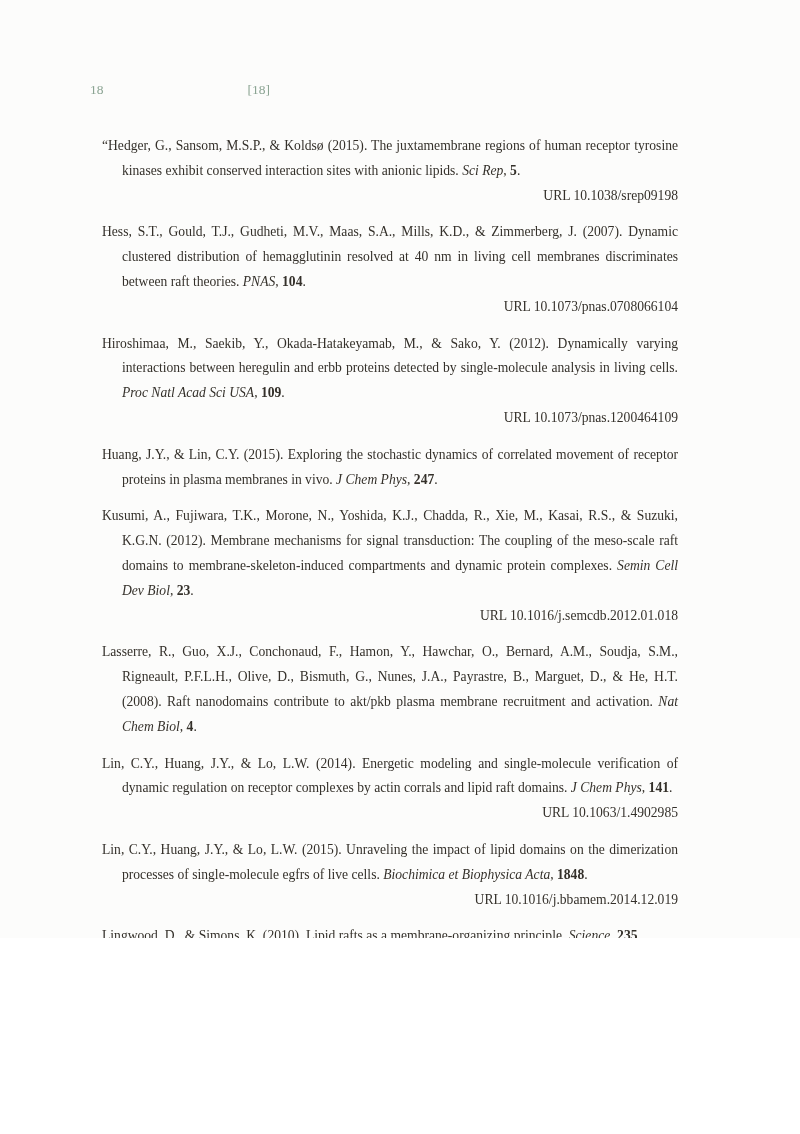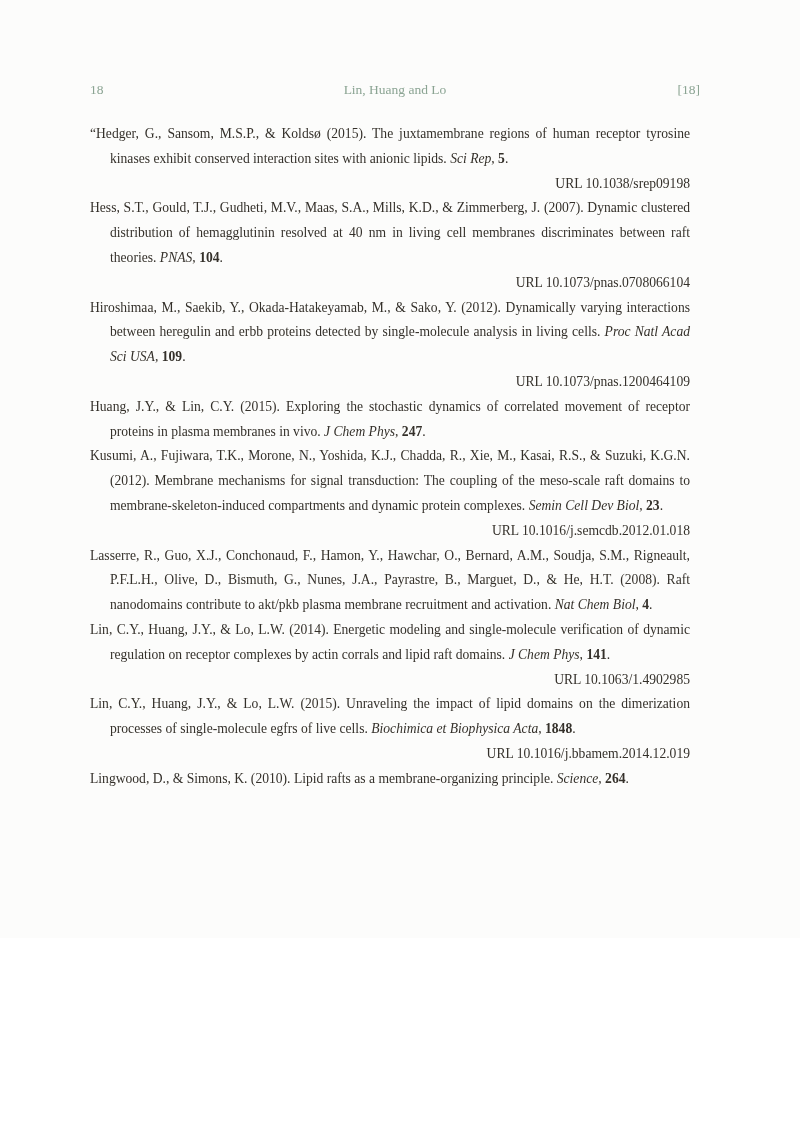--- a/index.html
+++ b/index.html
@@ -24,21 +24,21 @@
   .header .h-center{ flex: 1; text-align: center; }
   .header .h-right { width: 90px; text-align: right; }
   .refs {
     position: absolute;
     top: 122px;
     left: 90px;
     width: 600px;
     font-size: 13.6px;
     line-height: 24.8px;
   }
-  .ref-item { margin: 0; }
+  .ref-item { margin: 12px; }
   .ref-text {
     margin: 0;
     padding-left: 20px;
     text-indent: -20px;
     text-align: justify;
   }
   .ref-url {
     margin: 0;
     padding-left: 20px;
     text-align: right;
@@ -53,21 +53,20 @@
     height: 9px;
   }
 </style>
 </head>
 <body>
 
 <div class="page" style="background: rgb(252, 252, 251);">
 
   <div class="header" style="color: rgb(139, 164, 147);">
     <span class="h-left">18</span>
-    <span class="h-center">Lin, Huang and Lo</span>
     <span class="h-right">[18]</span>
   </div>
 
   <div class="refs" id="refs" style="color: rgb(52, 48, 42);">
       <div class="ref-item">
         <p class="ref-text"><span class="seg-n">“Hedger, G., Sansom, M.S.P., &amp; Koldsø (2015). The juxtamembrane regions of human receptor tyrosine kinases exhibit conserved interaction sites with anionic lipids. </span><span class="seg-i">Sci Rep</span><span class="seg-n">, </span><span class="seg-b">5</span><span class="seg-n">.</span></p>
         <p class="ref-url">URL 10.1038/srep09198</p>
       </div>
       <div class="ref-item">
         <p class="ref-text"><span class="seg-n">Hess, S.T., Gould, T.J., Gudheti, M.V., Maas, S.A., Mills, K.D., &amp; Zimmerberg, J. (2007). Dynamic clustered distribution of hemagglutinin resolved at 40 nm in living cell membranes discriminates between raft theories. </span><span class="seg-i">PNAS</span><span class="seg-n">, </span><span class="seg-b">104</span><span class="seg-n">.</span></p>
@@ -89,19 +88,19 @@
       </div>
       <div class="ref-item">
         <p class="ref-text"><span class="seg-n">Lin, C.Y., Huang, J.Y., &amp; Lo, L.W. (2014). Energetic modeling and single-molecule verification of dynamic regulation on receptor complexes by actin corrals and lipid raft domains. </span><span class="seg-i">J Chem Phys</span><span class="seg-n">, </span><span class="seg-b">141</span><span class="seg-n">.</span></p>
         <p class="ref-url">URL 10.1063/1.4902985</p>
       </div>
       <div class="ref-item">
         <p class="ref-text"><span class="seg-n">Lin, C.Y., Huang, J.Y., &amp; Lo, L.W. (2015). Unraveling the impact of lipid domains on the dimerization processes of single-molecule egfrs of live cells. </span><span class="seg-i">Biochimica et Biophysica Acta</span><span class="seg-n">, </span><span class="seg-b">1848</span><span class="seg-n">.</span></p>
         <p class="ref-url">URL 10.1016/j.bbamem.2014.12.019</p>
       </div>
       <div class="ref-item">
-        <p class="ref-text"><span class="seg-n">Lingwood, D., &amp; Simons, K. (2010). Lipid rafts as a membrane-organizing principle. </span><span class="seg-i">Science</span><span class="seg-n">, </span><span class="seg-b">264</span><span class="seg-n">.</span></p>
+        <p class="ref-text"><span class="seg-n">Lingwood, D., &amp; Simons, K. (2010). Lipid rafts as a membrane-organizing principle. </span><span class="seg-i">Science</span><span class="seg-n">, </span><span class="seg-b">235</span><span class="seg-n">.</span></p>
       </div>
     </div>
 
   <div class="accent-bar" style="background: rgb(46, 140, 140);"></div>
 
 </div>
 
 </body></html>

